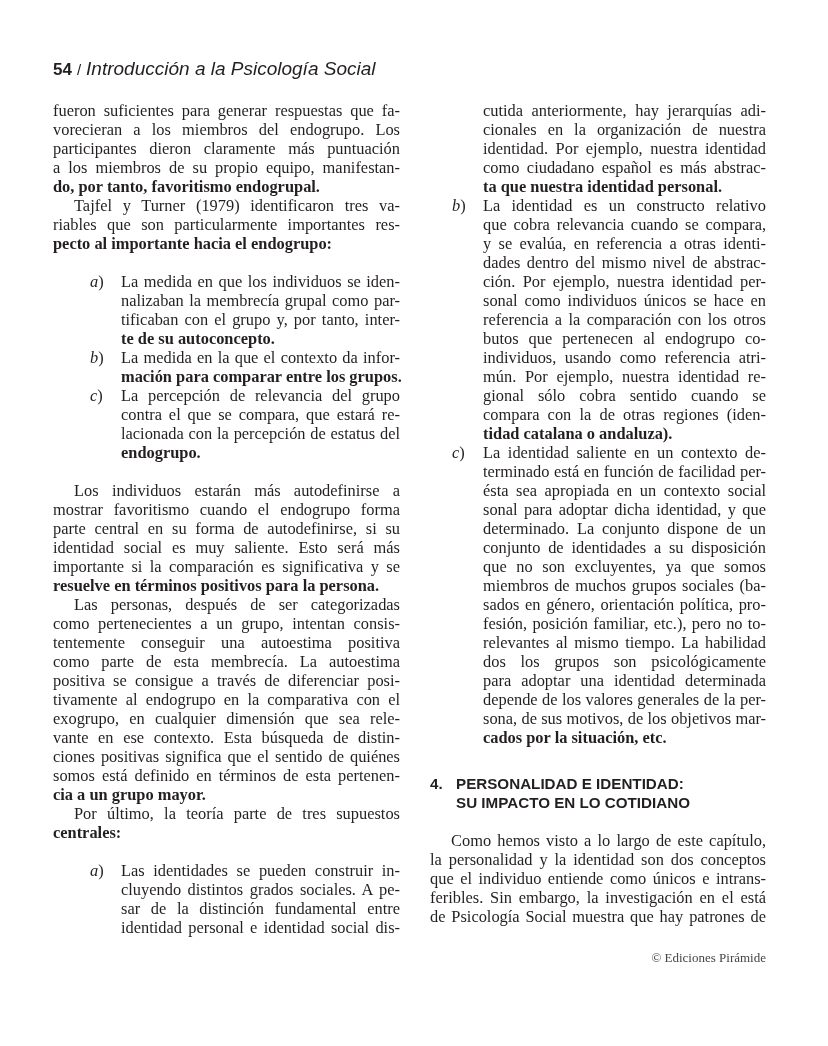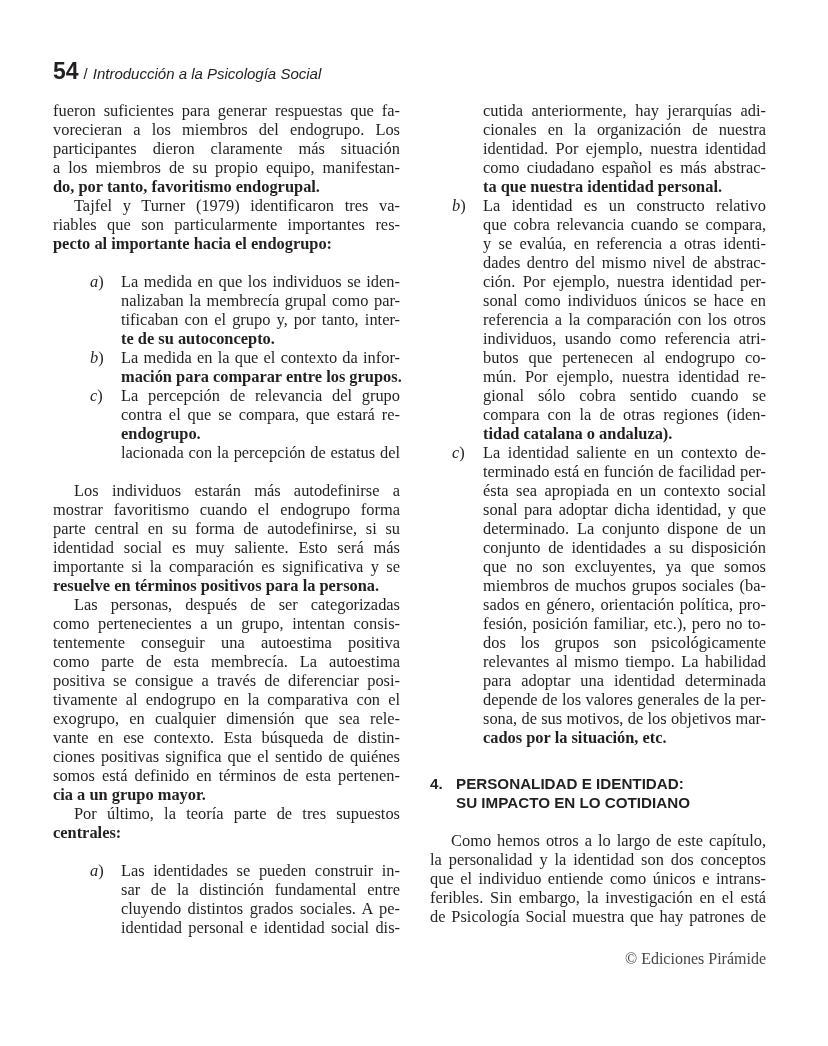--- a/index.html
+++ b/index.html
@@ -1,50 +1,50 @@
 <!DOCTYPE html>
 <html><head>
   <meta charset="utf-8">
   <style>
     html, body { margin: 0; padding: 0; background: #ffffff; }
     body { width: 828px; height: 1046px; position: relative; overflow: hidden; color: #231f20; }
     .running-head { position: absolute; left: 53px; top: 58px; font-family: "Liberation Sans", sans-serif; font-size: 14px; color: #231f20; }
-    .running-head .pnum { font-weight: bold; font-size: 23px; }
+    .running-head .pnum { font-weight: bold; font-size: 17px; }
     .running-head .sep { margin: 0 5px; font-size: 15px; }
-    .running-head .title { font-style: italic; font-size: 15px; }
+    .running-head .title { font-style: italic; font-size: 19px; }
     .col { position: absolute; font-family: "Liberation Serif", serif; font-size: 16.4px; line-height: 19px; text-align: justify; }
     .col-left { left: 53px; top: 101px; width: 347px; }
     .col-right { left: 430px; top: 101px; width: 336px; }
     .line { display: block; white-space: nowrap; text-align-last: justify; text-align: justify; }
     .line.last { text-align-last: left; font-weight: bold; }
     .indent { padding-left: 21px; }
     .item { position: relative; padding-left: 68px; }
     .col-right .item { padding-left: 53px; }
     .item .marker { position: absolute; left: 37px; top: 0; font-style: italic; }
     .col-right .item .marker { left: 22px; }
     .item .marker .paren { font-style: normal; }
     .gap { height: 19px; }
     .gap-sm { height: 8px; }
     .heading { font-family: "Liberation Sans", sans-serif; font-weight: bold; font-size: 15.2px; line-height: 19px; position: relative; padding-left: 26px; margin-top: 0px; }
     .heading .hnum { position: absolute; left: 0; top: 0; }
     .heading .hline { display: block; white-space: nowrap; }
-    .footer { position: absolute; right: 62px; top: 950px; font-family: "Liberation Serif", serif; font-size: 16px; color: #444; }
+    .footer { position: absolute; right: 62px; top: 950px; font-family: "Liberation Serif", serif; font-size: 13px; color: #444; }
   </style>
 </head>
 <body>
 
 <div class="running-head">
   <span class="pnum">54</span><span class="sep">/</span><span class="title">Introducción a la Psicología Social</span>
 </div>
 
 <div class="col col-left">
   <div>
     <span class="line">fueron suficientes para generar respuestas que fa-</span>
     <span class="line">vorecieran a los miembros del endogrupo. Los</span>
-    <span class="line">participantes dieron claramente más situación</span>
+    <span class="line">participantes dieron claramente más puntuación</span>
     <span class="line">a los miembros de su propio equipo, manifestan-</span>
     <span class="line last">do, por tanto, favoritismo endogrupal.</span>
   </div>
   <div>
     <span class="line indent">Tajfel y Turner (1979) identificaron tres va-</span>
     <span class="line">riables que son particularmente importantes res-</span>
     <span class="line last">pecto al importante hacia el endogrupo:</span>
   </div>
   <div class="gap"></div>
   <div>
@@ -57,22 +57,22 @@
     </div>
     <div class="item">
       <span class="marker"><span>b</span><span class="paren">)</span></span>
       <span class="line">La medida en la que el contexto da infor-</span>
       <span class="line last">mación para comparar entre los grupos.</span>
     </div>
     <div class="item">
       <span class="marker"><span>c</span><span class="paren">)</span></span>
       <span class="line">La percepción de relevancia del grupo</span>
       <span class="line">contra el que se compara, que estará re-</span>
+      <span class="line">lacionada con la percepción de estatus del</span>
       <span class="line last">endogrupo.</span>
-      <span class="line">lacionada con la percepción de estatus del</span>
     </div>
   </div>
   <div class="gap"></div>
   <div>
     <span class="line indent">Los individuos estarán más autodefinirse a</span>
     <span class="line">mostrar favoritismo cuando el endogrupo forma</span>
     <span class="line">parte central en su forma de autodefinirse, si su</span>
     <span class="line">identidad social es muy saliente. Esto será más</span>
     <span class="line">importante si la comparación es significativa y se</span>
     <span class="line last">resuelve en términos positivos para la persona.</span>
@@ -91,22 +91,22 @@
     <span class="line last">cia a un grupo mayor.</span>
   </div>
   <div>
     <span class="line indent">Por último, la teoría parte de tres supuestos</span>
     <span class="line last">centrales:</span>
   </div>
   <div class="gap"></div>
   <div class="item">
     <span class="marker"><span>a</span><span class="paren">)</span></span>
     <span class="line">Las identidades se pueden construir in-</span>
+    <span class="line">cluyendo distintos grados sociales. A pe-</span>
     <span class="line">sar de la distinción fundamental entre</span>
-    <span class="line">cluyendo distintos grados sociales. A pe-</span>
     <span class="line">identidad personal e identidad social dis-</span>
   </div>
 </div>
 
 <div class="col col-right">
   <div class="item">
     <span class="line">cutida anteriormente, hay jerarquías adi-</span>
     <span class="line">cionales en la organización de nuestra</span>
     <span class="line">identidad. Por ejemplo, nuestra identidad</span>
     <span class="line">como ciudadano español es más abstrac-</span>
@@ -114,56 +114,56 @@
   </div>
   <div class="item">
     <span class="marker"><span>b</span><span class="paren">)</span></span>
     <span class="line">La identidad es un constructo relativo</span>
     <span class="line">que cobra relevancia cuando se compara,</span>
     <span class="line">y se evalúa, en referencia a otras identi-</span>
     <span class="line">dades dentro del mismo nivel de abstrac-</span>
     <span class="line">ción. Por ejemplo, nuestra identidad per-</span>
     <span class="line">sonal como individuos únicos se hace en</span>
     <span class="line">referencia a la comparación con los otros</span>
+    <span class="line">butos que pertenecen al endogrupo co-</span>
     <span class="line">individuos, usando como referencia atri-</span>
-    <span class="line">butos que pertenecen al endogrupo co-</span>
     <span class="line">mún. Por ejemplo, nuestra identidad re-</span>
     <span class="line">gional sólo cobra sentido cuando se</span>
     <span class="line">compara con la de otras regiones (iden-</span>
     <span class="line last">tidad catalana o andaluza).</span>
   </div>
   <div class="item">
     <span class="marker"><span>c</span><span class="paren">)</span></span>
     <span class="line">La identidad saliente en un contexto de-</span>
     <span class="line">terminado está en función de facilidad per-</span>
     <span class="line">ésta sea apropiada en un contexto social</span>
     <span class="line">sonal para adoptar dicha identidad, y que</span>
     <span class="line">determinado. La conjunto dispone de un</span>
     <span class="line">conjunto de identidades a su disposición</span>
     <span class="line">que no son excluyentes, ya que somos</span>
     <span class="line">miembros de muchos grupos sociales (ba-</span>
     <span class="line">sados en género, orientación política, pro-</span>
     <span class="line">fesión, posición familiar, etc.), pero no to-</span>
+    <span class="line">relevantes al mismo tiempo. La habilidad</span>
     <span class="line">dos los grupos son psicológicamente</span>
-    <span class="line">relevantes al mismo tiempo. La habilidad</span>
     <span class="line">para adoptar una identidad determinada</span>
     <span class="line">depende de los valores generales de la per-</span>
     <span class="line">sona, de sus motivos, de los objetivos mar-</span>
     <span class="line last">cados por la situación, etc.</span>
   </div>
   <div class="gap"></div>
   <div class="gap-sm"></div>
   <div class="heading">
     <span class="hnum">4.</span>
     <span class="hline">PERSONALIDAD E IDENTIDAD:</span>
     <span class="hline">SU IMPACTO EN LO COTIDIANO</span>
   </div>
   <div class="gap"></div>
   <div>
-    <span class="line indent">Como hemos otros a lo largo de este capítulo,</span>
+    <span class="line indent">Como hemos visto a lo largo de este capítulo,</span>
     <span class="line">la personalidad y la identidad son dos conceptos</span>
     <span class="line">que el individuo entiende como únicos e intrans-</span>
     <span class="line">feribles. Sin embargo, la investigación en el está</span>
     <span class="line">de Psicología Social muestra que hay patrones de</span>
   </div>
 </div>
 
 <div class="footer">© Ediciones Pirámide</div>
 
 </body></html>

